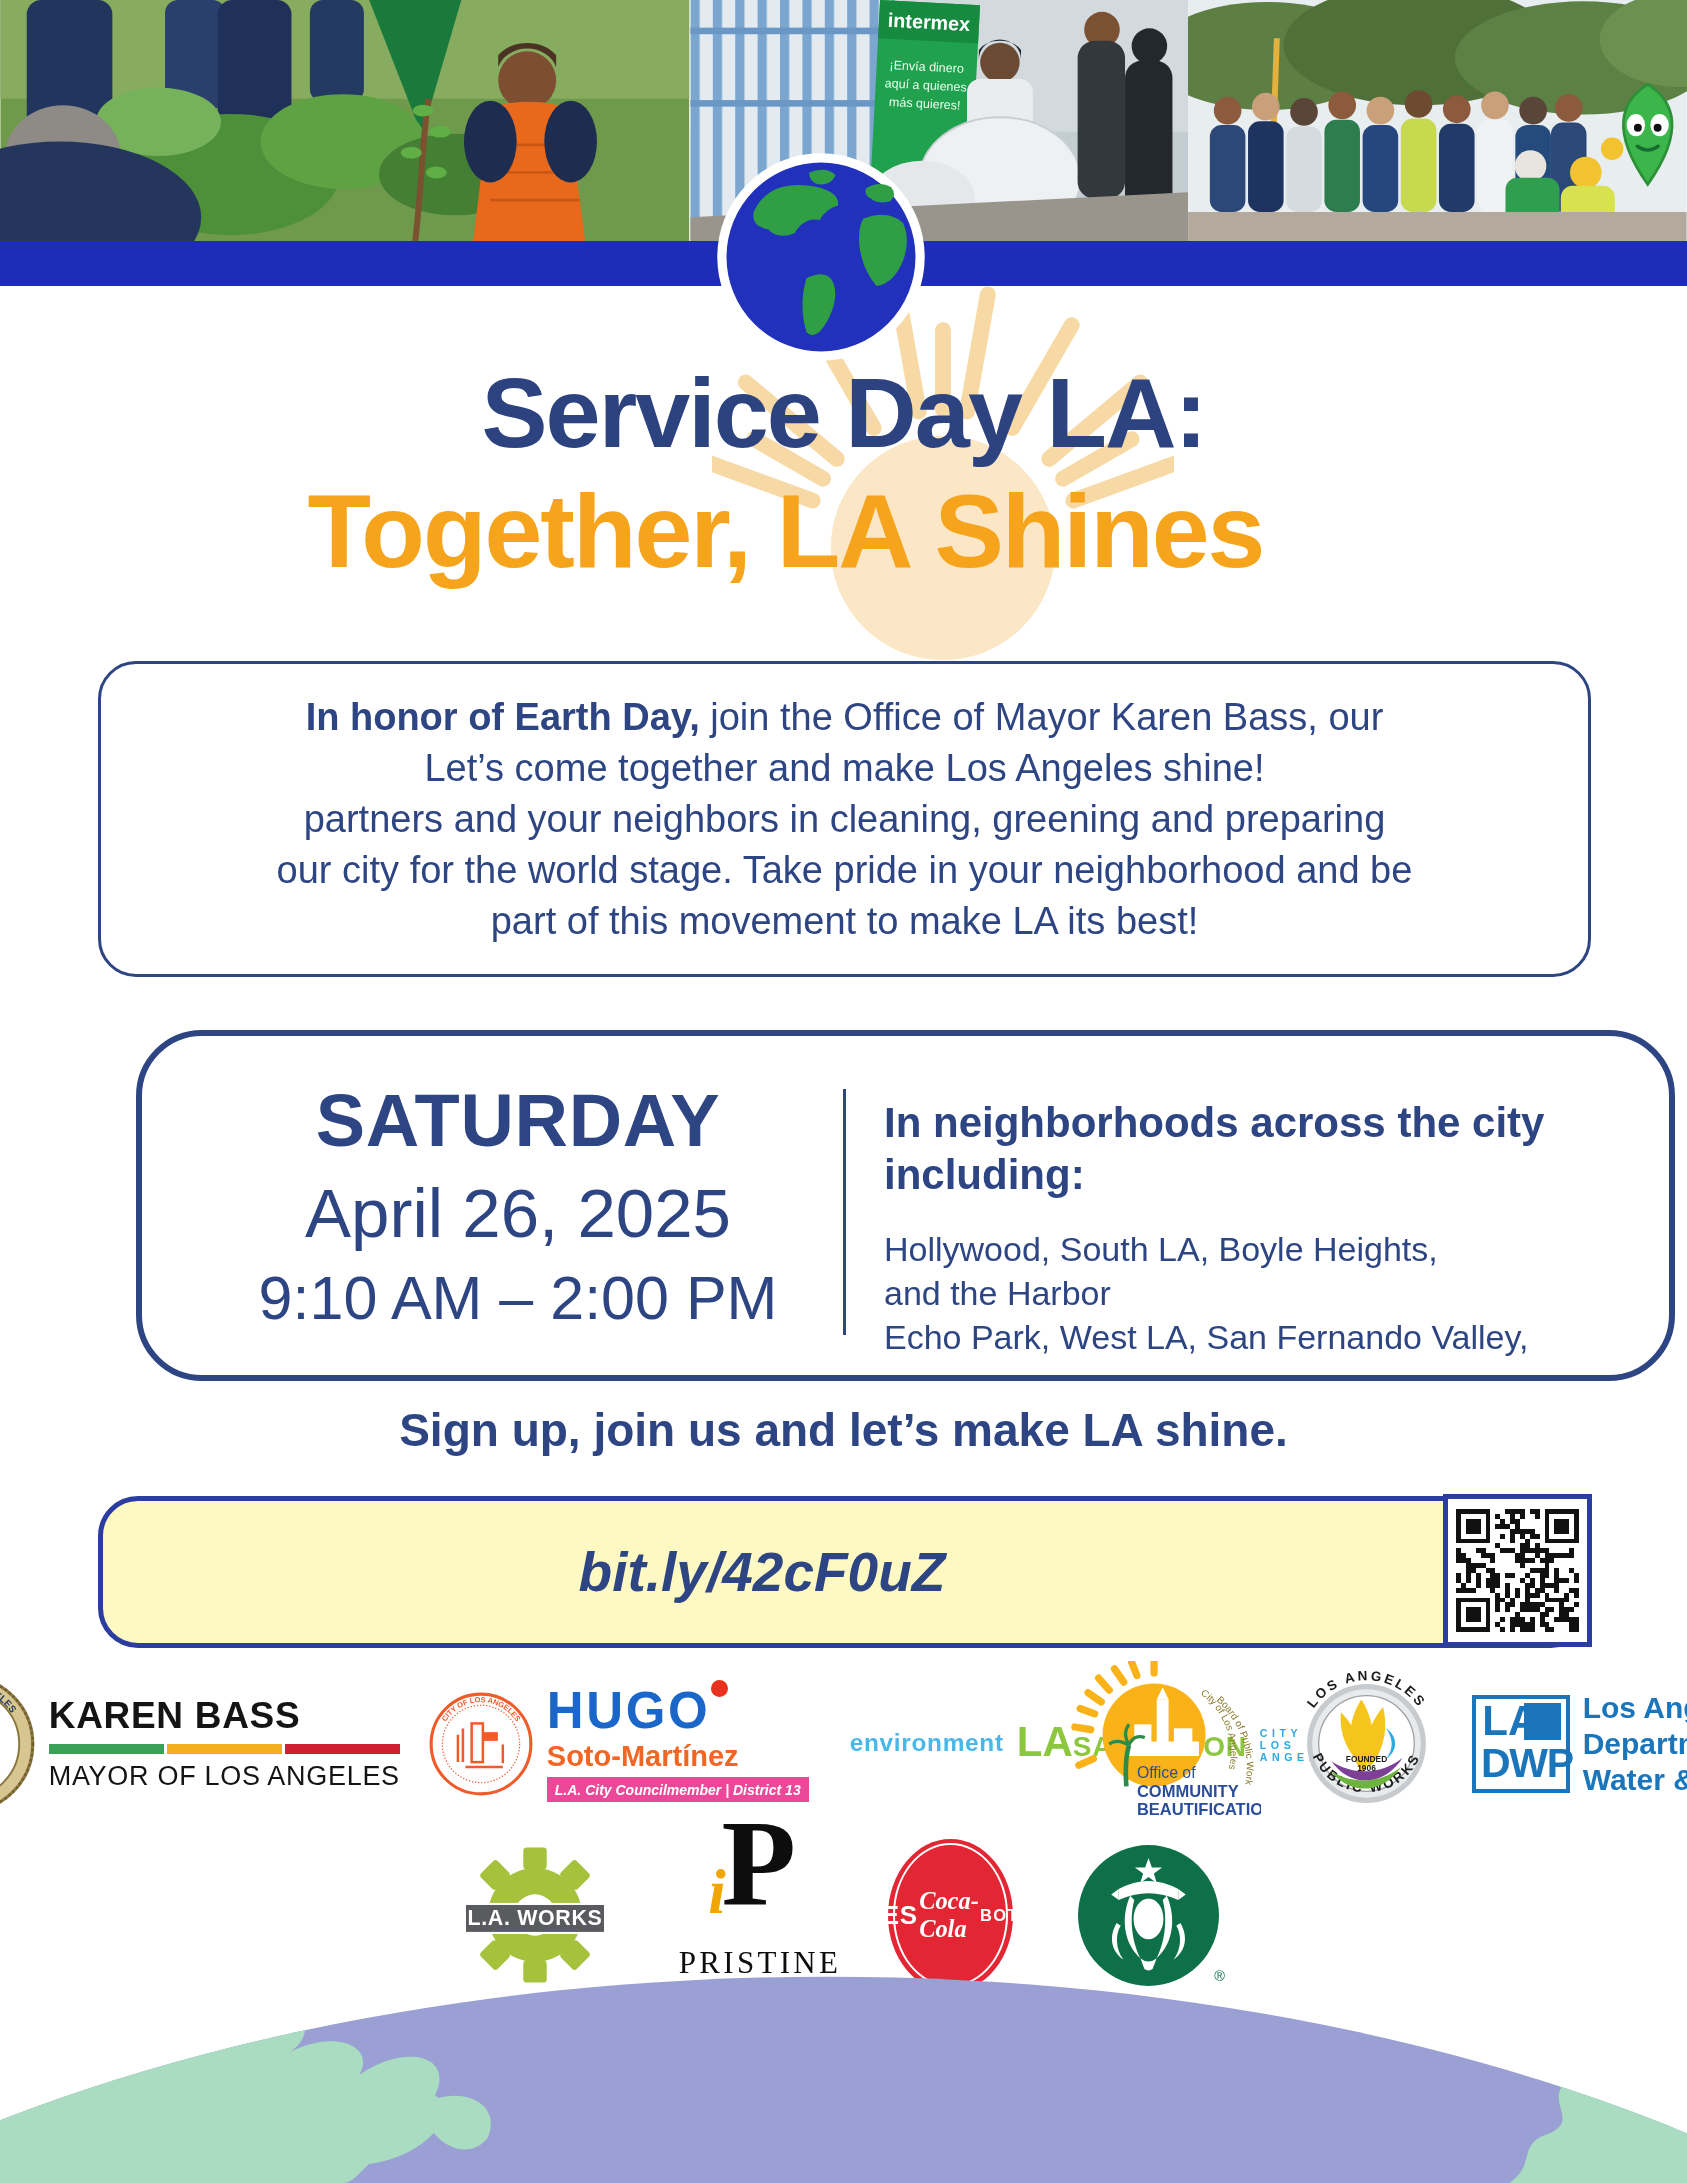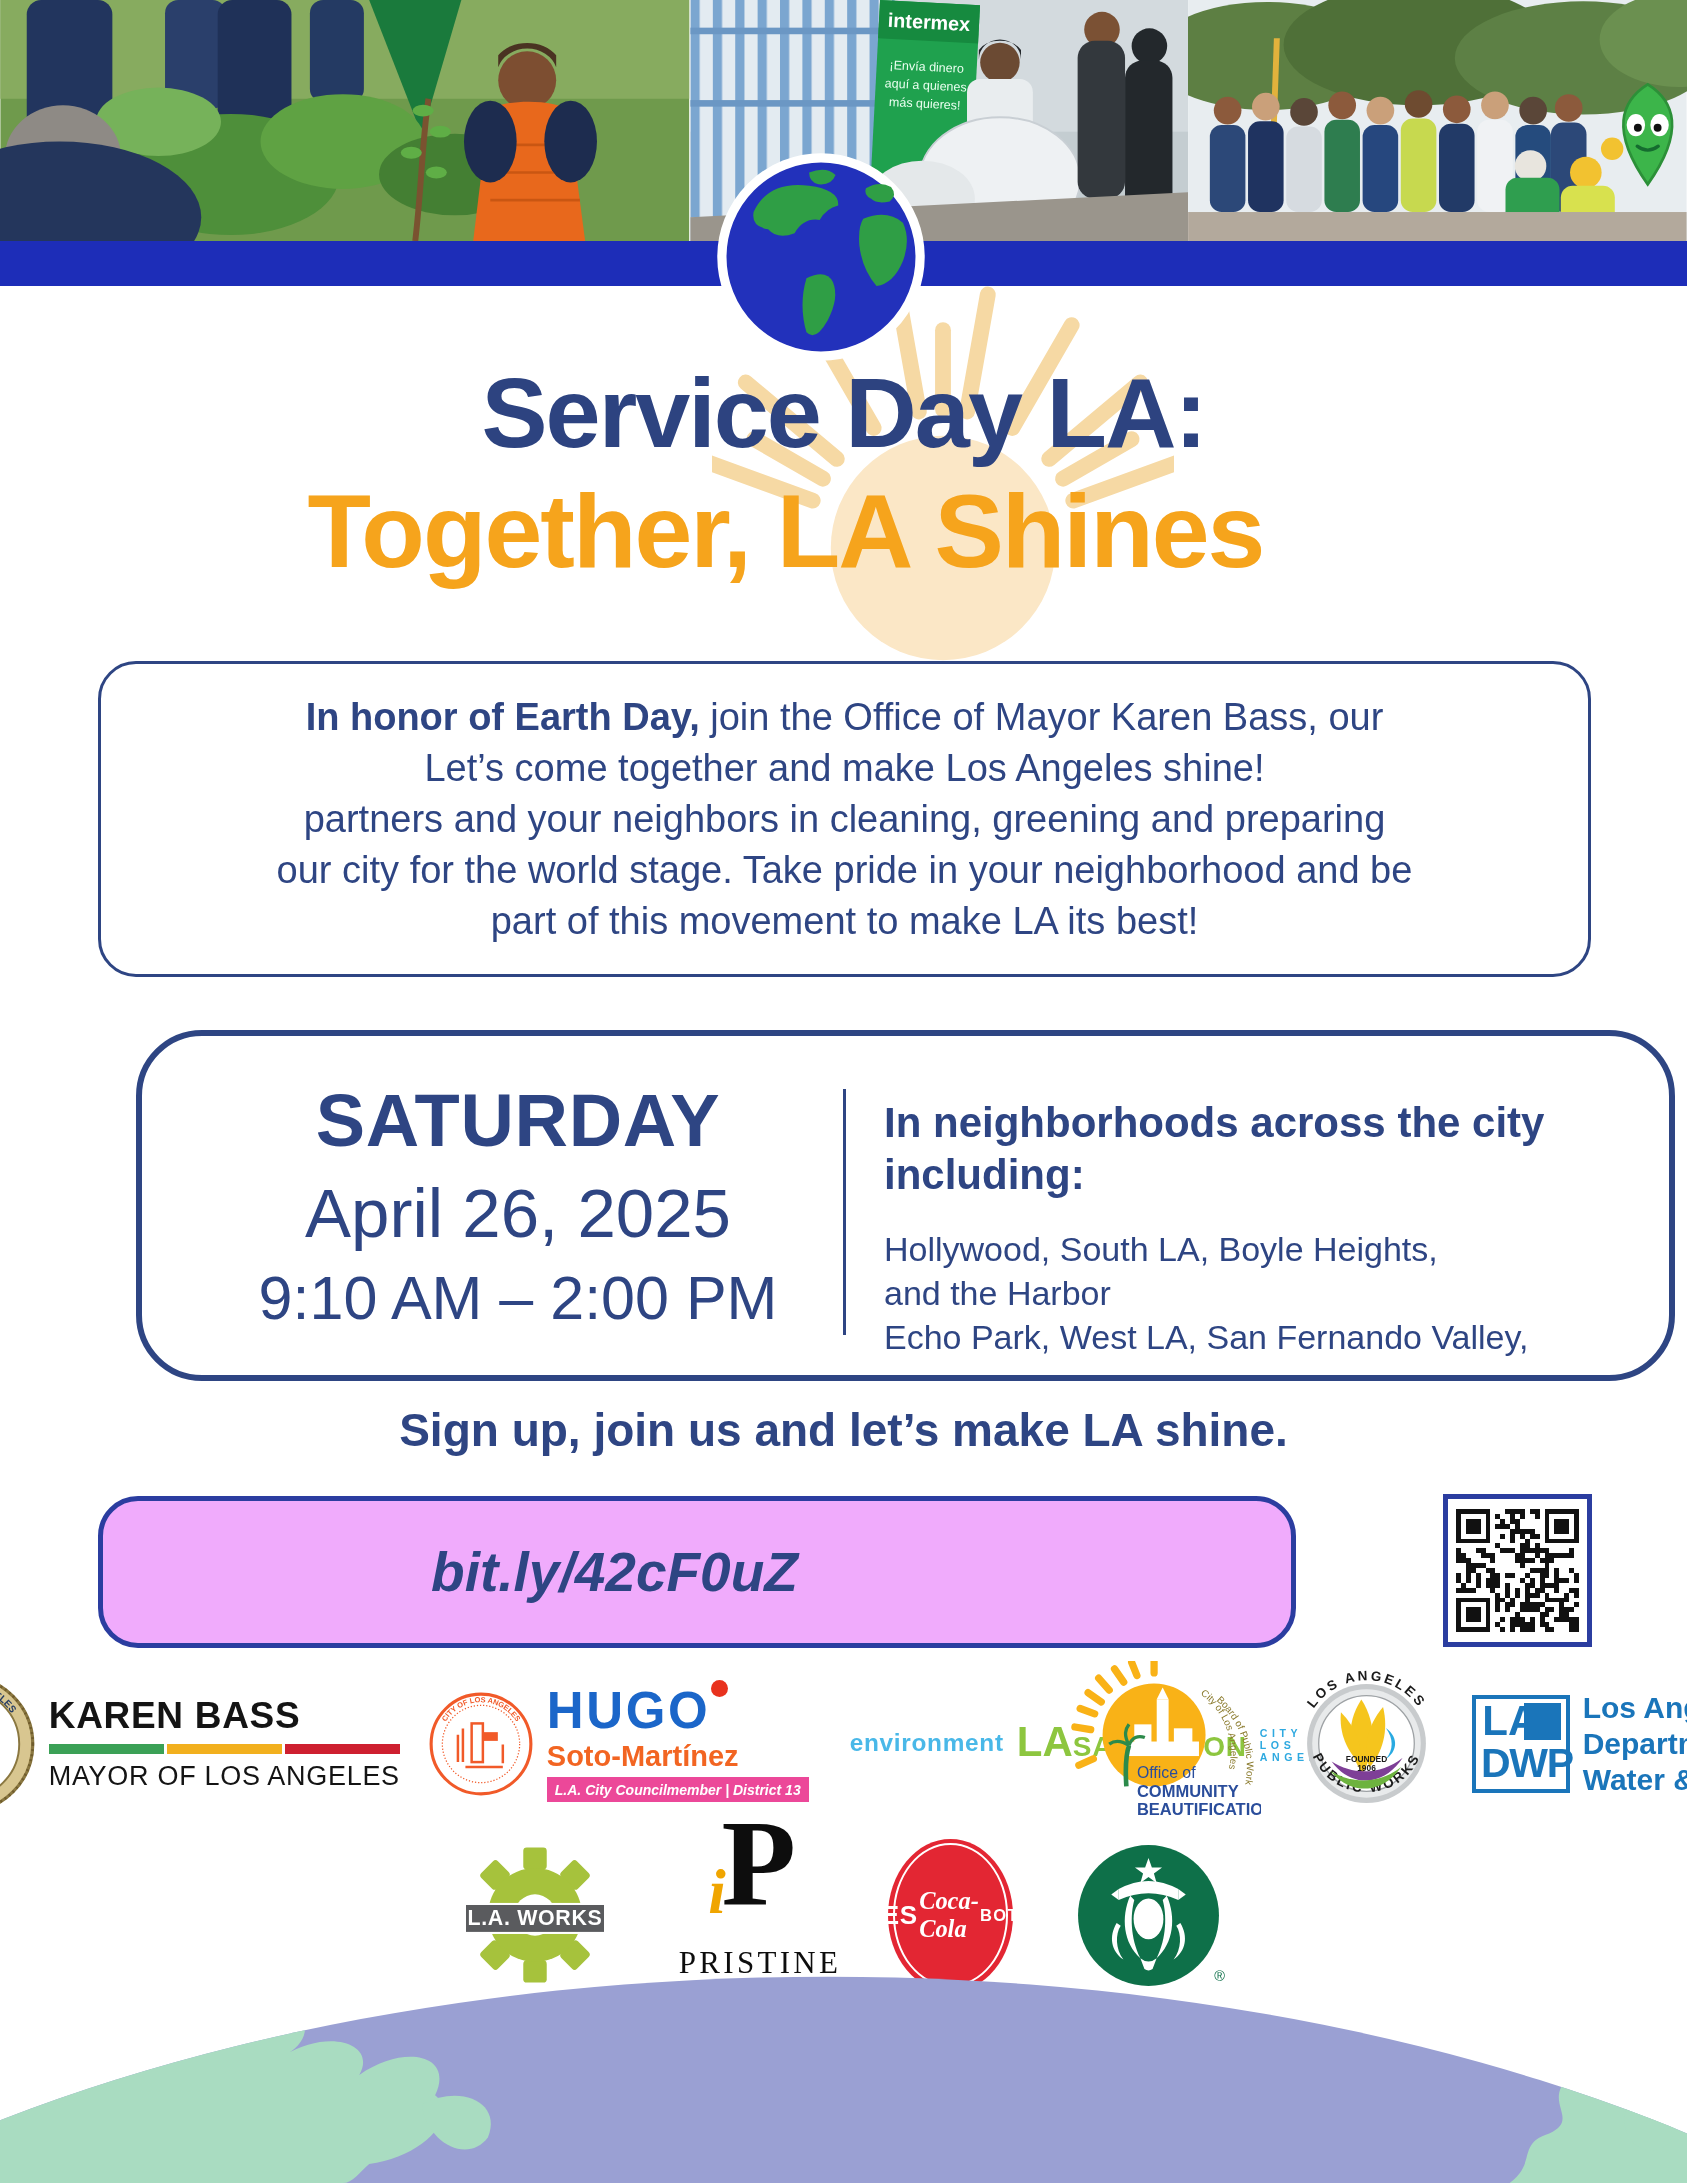--- a/index.html
+++ b/index.html
@@ -39,22 +39,22 @@
   .event-date{font-size:69px;}
   .event-time{font-size:61px;}
   .date-divider{position:absolute;left:701px;top:53px;bottom:40px;width:3.3px;background:#2e4583;}
   .date-right{position:absolute;left:742px;top:61px;width:699px;color:#2e4583;}
   .where-heading{font-size:42px;font-weight:bold;line-height:52px;}
   .where-body{font-size:34px;line-height:44px;margin-top:26px;}
 
   
   .signup{position:absolute;left:0;top:1403px;width:1687px;margin:0;text-align:center;
           font-size:46px;font-weight:bold;color:#2e4583;}
-  .link-bar{position:absolute;left:98px;top:1496px;width:1198px;height:152px;box-sizing:border-box;
-            border:5.3px solid #2b3da0;border-radius:40px;background:#f0abfc;}
+  .link-bar{position:absolute;left:98px;top:1496px;width:1493px;height:152px;box-sizing:border-box;
+            border:5.3px solid #2b3da0;border-radius:40px;background:#fef9c3;}
   .bitly{position:absolute;left:0;right:165px;top:0;bottom:0;display:flex;align-items:center;justify-content:center;
          font-size:55px;font-weight:bold;font-style:italic;color:#2e4583;}
   .qr-box{position:absolute;left:1443px;top:1494px;width:149px;height:153px;box-sizing:border-box;
           border:5.3px solid #2b3da0;background:#fff;padding:8px;}
   .qr-box svg{display:block;width:100%;height:100%;}
 
   
   .logos-row1{position:absolute;left:0;top:1658px;width:1687px;height:171px;display:flex;
               align-items:center;justify-content:center;gap:28px;}
   .logos-row2{position:absolute;left:0;top:1834px;width:1687px;height:162px;display:flex;

